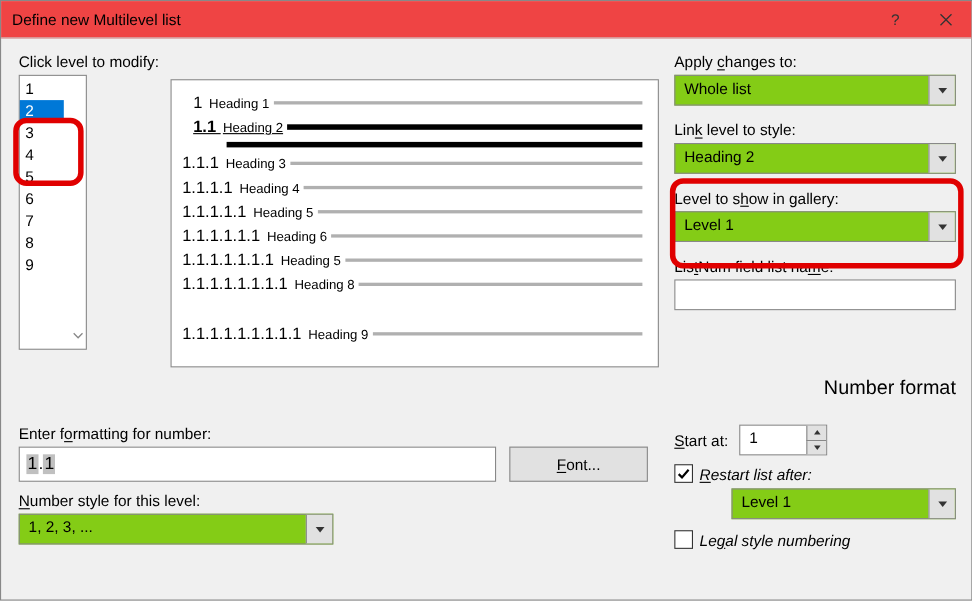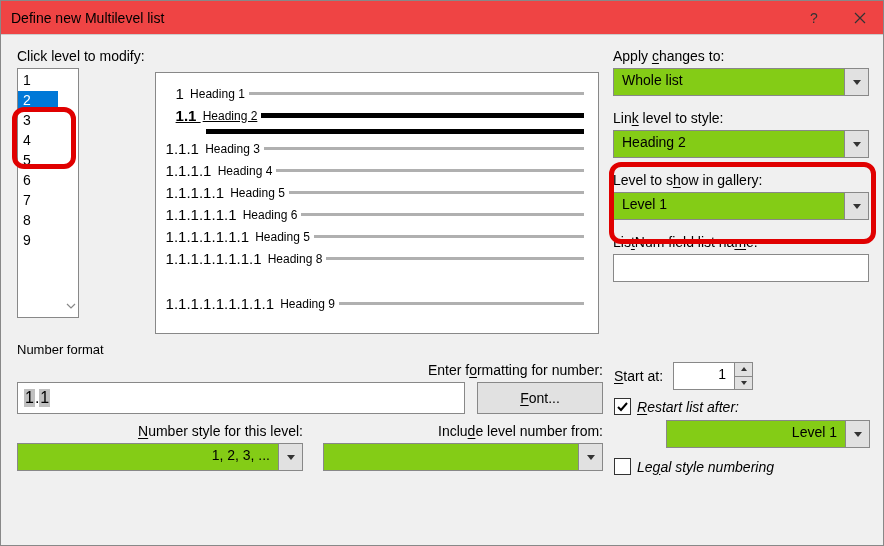--- a/index.html
+++ b/index.html
@@ -28,21 +28,21 @@
 .pv-row-extra .pv-line { height: 5px; background: #000; }
 .right-col { width: 256px; }
 .field-group { margin-bottom: 14px; }
 .combo { display: flex; height: 28px; border: 1px solid #888; background: #84cc16; }
 .combo .val { flex: 1; font-size: 14px; padding: 3px 8px; }
 .combo .arrow { width: 24px; background: #e1e1e1; border-left: 1px solid #888; display: flex; align-items: center; justify-content: center; }
 .input-text { height: 28px; border: 1px solid #888; background: #fff; width: 100%; padding: 3px 6px; font-size: 14px; }
 .highlight-red { position: absolute; border: 5px solid #e00000; border-radius: 12px; pointer-events: none; }
 .hl1 { left: 11px; top: 72px; width: 64px; height: 62px; }
 .hl2 { left: 608px; top: 127px; width: 267px; height: 82px; }
-.section-label { font-size: 13px; margin-top: 8px; margin-bottom: 5px; }
+.section-label { font-size: 18px; margin-top: 8px; margin-bottom: 23px; text-align: right; }
 .format-input { height: 32px; border: 1px solid #888; background: #fff; display: flex; align-items: center; padding: 0 6px; font-size: 16px; }
 .format-input .shade { background: #c0c0c0; padding: 0 1px; }
 .btn-font { width: 126px; height: 32px; border: 1px solid #888; background: #e1e1e1; display: flex; align-items: center; justify-content: center; font-size: 14px; }
 .row3 { display: flex; gap: 20px; margin-top: 9px; }
 .row3 .col { }
 .row3 .col.a { width: 286px; }
 .row3 .col.b { width: 280px; }
 .spinner { display: flex; width: 80px; height: 28px; border: 1px solid #888; background: #fff; }
 .spinner .val { flex: 1; padding: 3px 8px; font-size: 14px; }
 .spinner .arrows { width: 18px; display: flex; flex-direction: column; }
@@ -181,45 +181,36 @@
           <input class="input-text" value="" style="">
         </div>
       </div>
     </div>
 
     <div class="highlight-red hl1"></div>
     <div class="highlight-red hl2"></div>
 
     <div class="section-label">Number format</div>
 
-    <div style="display:flex; gap:11px;text-align:right;">
+    <div style="display:flex; gap:24px;">
       <div style="flex:1;">
         <span class="label">Enter f<span class="underline-l">o</span>rmatting for number:</span>
         <div style="display:flex; gap:12px;">
           <div class="format-input" style="flex:1;">
             <span class="shade">1</span>
               <span>.</span>
               <span class="shade">1</span>
           </div>
           <div class="btn-font"><span class="underline-l">F</span>ont...</div>
         </div>
         <div class="row3">
           <div class="col a">
             <span class="label"><span class="underline-l">N</span>umber style for this level:</span>
             <div class="combo">
               <div class="val">1, 2, 3, ...</div>
-              <div class="arrow">
-                  <span class="chev-down"></span>
-                </div>
-            </div>
-          </div>
-          <div class="col b">
-            <span class="label">Inclu<span class="underline-l">d</span>e level number from:</span>
-            <div class="combo">
-              <div class="val"></div>
               <div class="arrow">
                   <span class="chev-down"></span>
                 </div>
             </div>
           </div>
         </div>
       </div>
 
       <div class="right-col">
         <div style="display:flex; align-items:center; gap:10px; margin-bottom:8px;">

